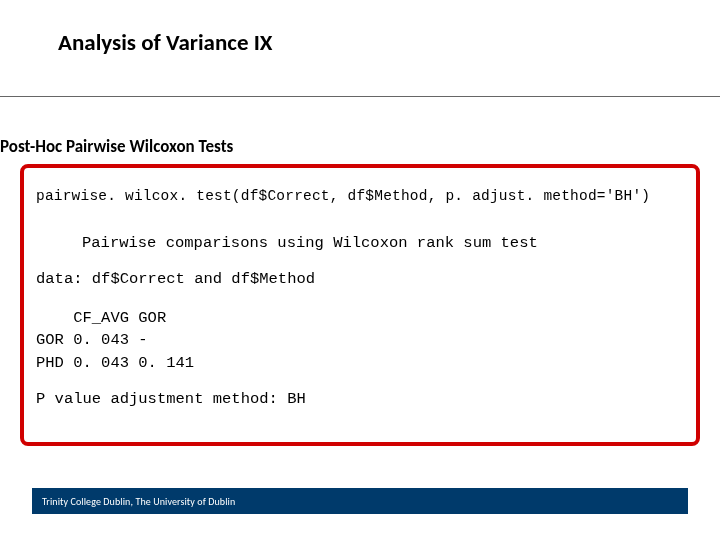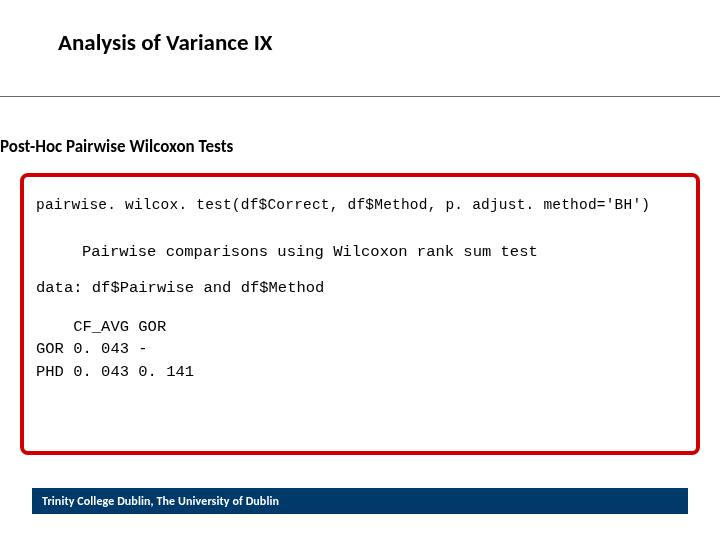--- a/index.html
+++ b/index.html
@@ -21,21 +21,21 @@
   .subtitle {
     position: absolute;
     left: 0; top: 136px;
     width: 720px;
     text-align: left;
     font-size: 17px;
     font-weight: 700;
   }
   .codebox {
     position: absolute;
-    left: 20px; top: 173px;
+    left: 20px; top: 164px;
     width: 680px; height: 282px;
     border: 4px solid #d00000;
     border-radius: 8px;
     padding: 18px 12px 14px 12px;
     font-family: "Courier New", Courier, monospace;
     font-size: 15.5px;
     line-height: 1.45;
     color: #000;
   }
   .codebox .call { font-size: 14.5px; letter-spacing: 0.2px; }
@@ -45,42 +45,43 @@
   .footer-bar {
     position: absolute;
     left: 32px; bottom: 26px;
     width: 656px; height: 26px;
     background: #003a6b;
     display: flex; align-items: center;
     padding-left: 10px;
   }
   .footer-bar span {
     color: #fff;
-    font-size: 12px;
-    font-weight: 700;
+    font-size: 10px;
+    font-weight: 400;
     letter-spacing: 0.1px;
   }
 </style>
 </head>
 <body>
 
 <div class="slide">
 
   <div class="title">Analysis of Variance IX</div>
 
   <div class="hr"></div>
 
   <div class="subtitle">Post-Hoc Pairwise Wilcoxon Tests</div>
 
   <div class="codebox">
     <div class="call">pairwise. wilcox. test(df$Correct, df$Method, p. adjust. method='BH')</div>
     <div class="indent">Pairwise comparisons using Wilcoxon rank sum test</div>
-    <div class="block">data:  df$Pairwise and df$Method</div>
+    <div class="block">data:  df$Correct and df$Method</div>
     <div class="table-block">    CF_AVG GOR  
 GOR 0. 043 -    
 PHD 0. 043 0. 141</div>
+    <div class="block">P value adjustment method: BH</div>
   </div>
 
   <div class="footer-bar">
     <span>Trinity College Dublin, The University of Dublin</span>
   </div>
 
 </div>
 
 </body></html>

